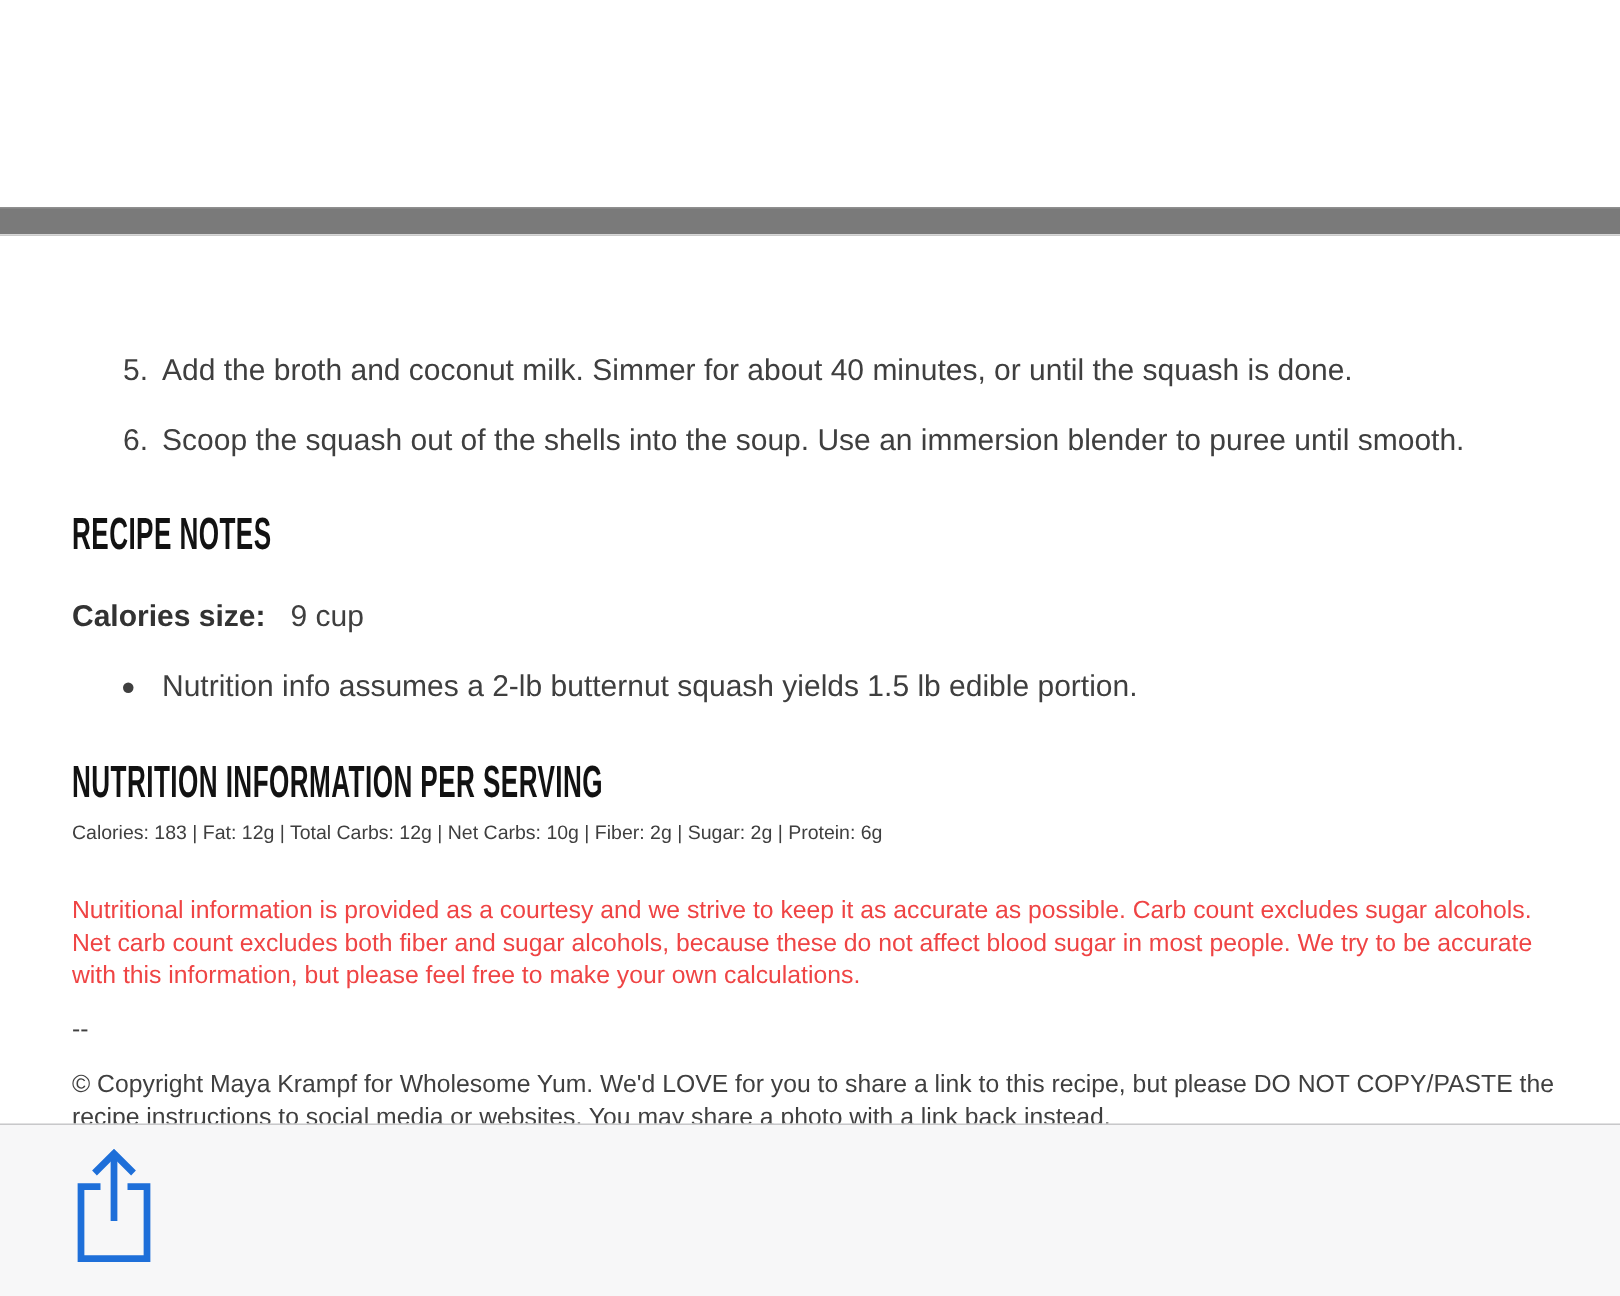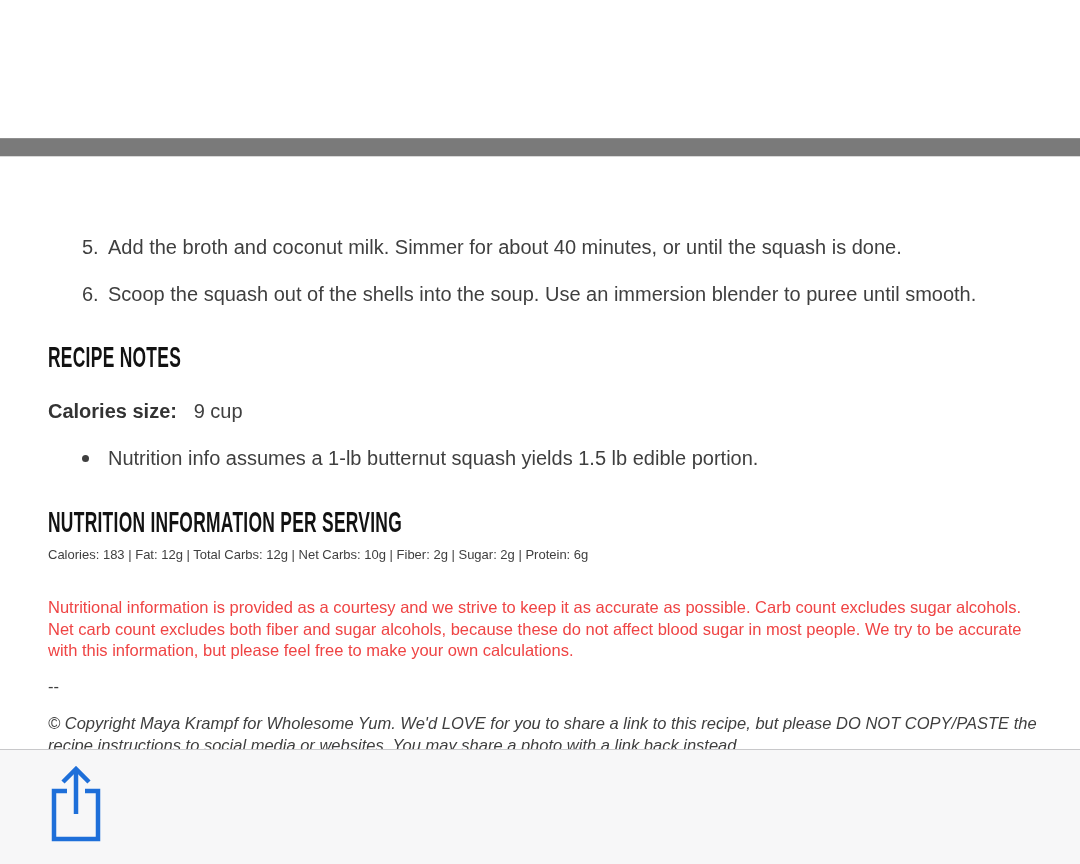--- a/index.html
+++ b/index.html
@@ -109,21 +109,20 @@
     line-height: 21px;
   }
   .copyright {
     position: absolute;
     left: 48px;
     top: 556px;
     width: 1002px;
     font-size: 16.5px;
     line-height: 21.5px;
     color: #3f3f3f;
-    font-style: italic;
   }
   .toolbar {
     position: absolute;
     left: 0;
     bottom: 0;
     width: 1080px;
     height: 115px;
     background: #f7f7f8;
     border-top: 1px solid #c8c8ca;
     z-index: 5;
@@ -165,21 +164,21 @@
     <div class="condensed-heading recipe-notes-heading">RECIPE NOTES</div>
 
     <div class="serving-line">
       <span class="label">Calories size:</span>
       <span>&nbsp;</span>
       <span>9 cup</span>
     </div>
 
     <div class="note-line">
       <span class="bullet-dot"></span>
-      <span>Nutrition info assumes a 1-lb butternut squash yields 1.5 lb edible portion.</span>
+      <span>Nutrition info assumes a 2-lb butternut squash yields 1.5 lb edible portion.</span>
     </div>
 
     <div class="condensed-heading nutrition-heading">NUTRITION INFORMATION PER SERVING</div>
 
     <div class="nutrition-summary">Calories: 183 | Fat: 12g | Total Carbs: 12g | Net Carbs: 10g | Fiber: 2g | Sugar: 2g | Protein: 6g</div>
 
     <div class="disclaimer">Nutritional information is provided as a courtesy and we strive to keep it as accurate as possible. Carb count excludes sugar alcohols. Net carb count excludes both fiber and sugar alcohols, because these do not affect blood sugar in most people. We try to be accurate with this information, but please feel free to make your own calculations.</div>
 
     <div class="dashes">--</div>
 

